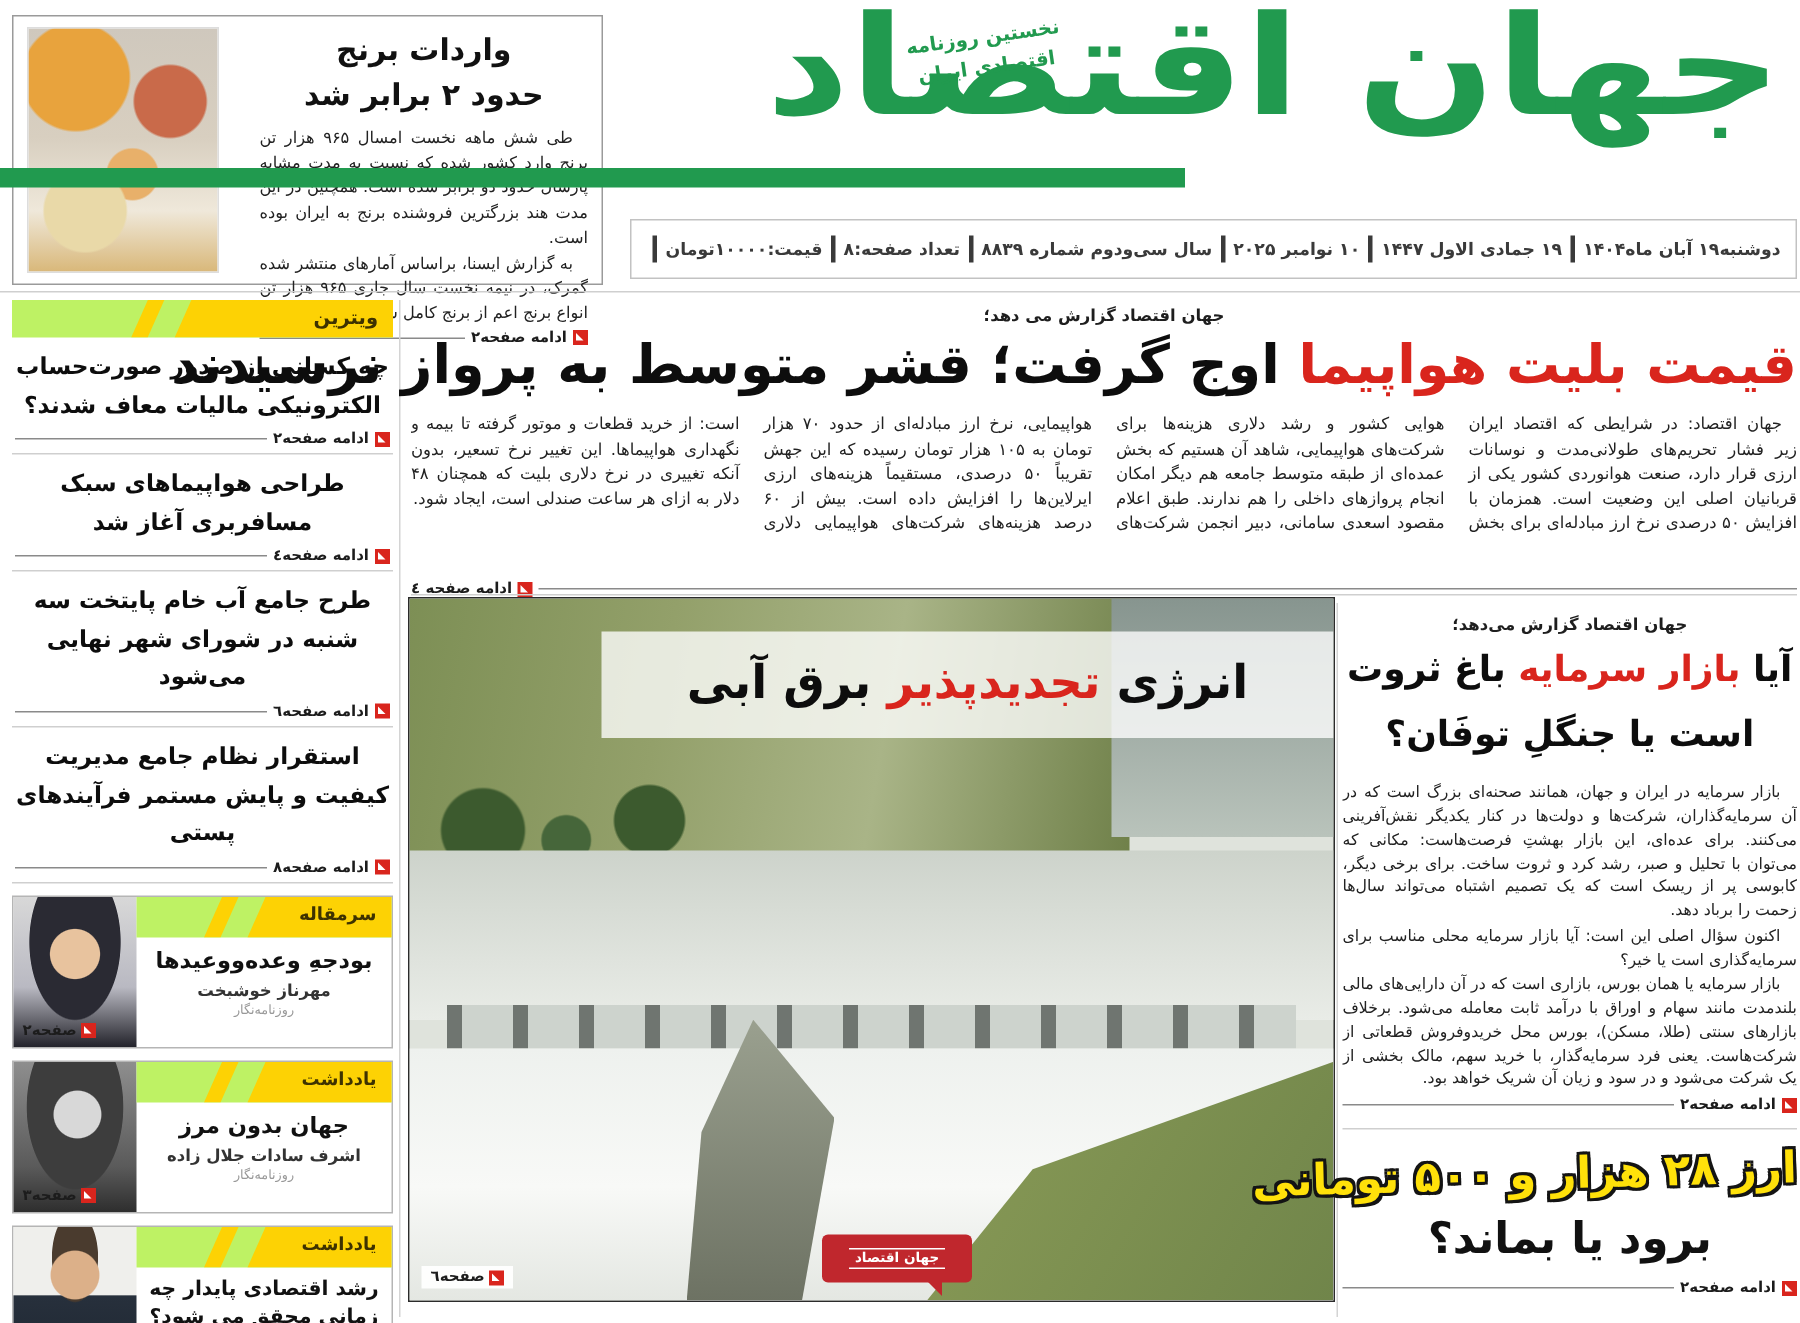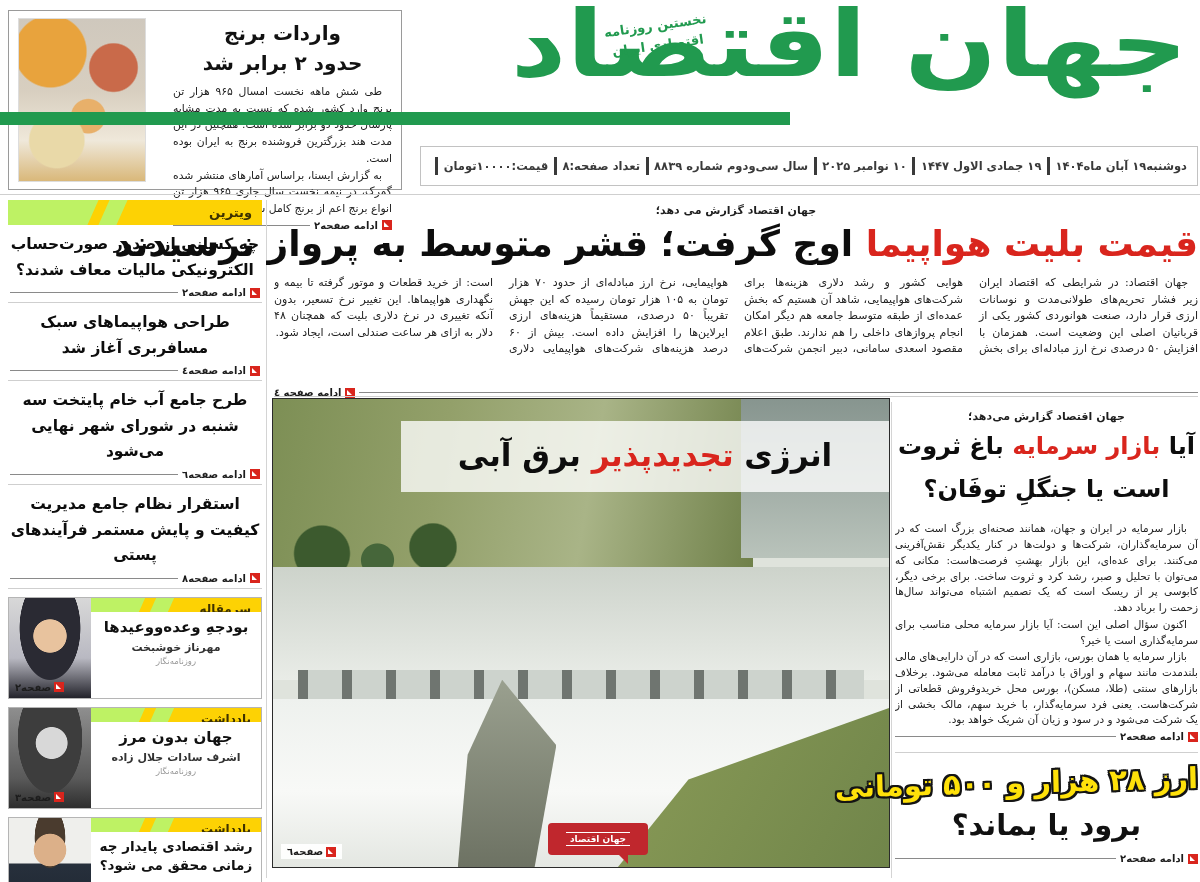--- a/index.html
+++ b/index.html
@@ -33,21 +33,21 @@
   .ybar-label{position:absolute;right:10px;top:0;line-height:25px;font-size:13px;font-weight:bold;color:#3e3200;z-index:2}
   .side-item{min-height:77px;border-bottom:1px solid #cfcfcf;padding:7px 2px 4px;display:flex;flex-direction:column;justify-content:space-between}
   .side-headline{font-size:15.5px;font-weight:bold;text-align:center;line-height:1.65;color:#0d0d0d}
   .cont-row{display:flex;align-items:center;gap:4px;margin-top:4px}
   .cont-line{flex:1;border-top:1px solid #8a8a8a;height:1px}
   .cont-icon{width:10px;height:10px;background:#d9251d;position:relative;flex:0 0 auto}
   .cont-icon::after{content:"";position:absolute;left:2px;top:2px;width:0;height:0;border-left:5px solid #fff;border-top:5px solid transparent}
   .cont-text{font-size:10px;font-weight:bold;color:#1c1c1c;white-space:nowrap}
   .card{position:relative;margin-top:8px;height:102px;border:1px solid #b5b5b5;display:flex;background:#fff}
   .card-main{flex:1;display:flex;flex-direction:column}
-  .card-bar{height:14px}
+  .card-bar{height:27px}
   .card-bar .ybar-label{line-height:22px;font-size:12px}
   .card-title{font-size:15px;font-weight:bold;text-align:center;line-height:1.45;margin-top:5px;color:#111;padding:0 6px}
   .card-author{font-size:11px;font-weight:bold;text-align:center;color:#333;margin-top:3px}
   .card-role{font-size:8.5px;text-align:center;color:#999;margin-top:2px}
   .card-link{position:absolute;left:6px;bottom:5px;display:flex;align-items:center;gap:3px}
   .card-photo{width:82px;height:100%;flex:0 0 auto}
   .photo-w1{background:radial-gradient(circle at 50% 38%, #e8c39e 0 22%, transparent 23%),radial-gradient(ellipse at 50% 30%, #2a2a33 0 52%, transparent 53%),linear-gradient(180deg,#d8d8d8,#b9b9c2 60%,#23232b)}
   .photo-w2{background:radial-gradient(circle at 52% 35%, #d8d8d8 0 20%, transparent 21%),radial-gradient(ellipse at 50% 30%, #3d3d3d 0 55%, transparent 56%),linear-gradient(180deg,#8e8e8e,#5a5a5a 70%,#2e2e2e)}
   .photo-m1{background:radial-gradient(circle at 50% 32%, #dcb089 0 20%, transparent 21%),radial-gradient(ellipse at 50% 20%, #4a3b2e 0 26%, transparent 27%),linear-gradient(180deg,#efefec 0 45%,#27303c 46%,#1d2530)}
 

